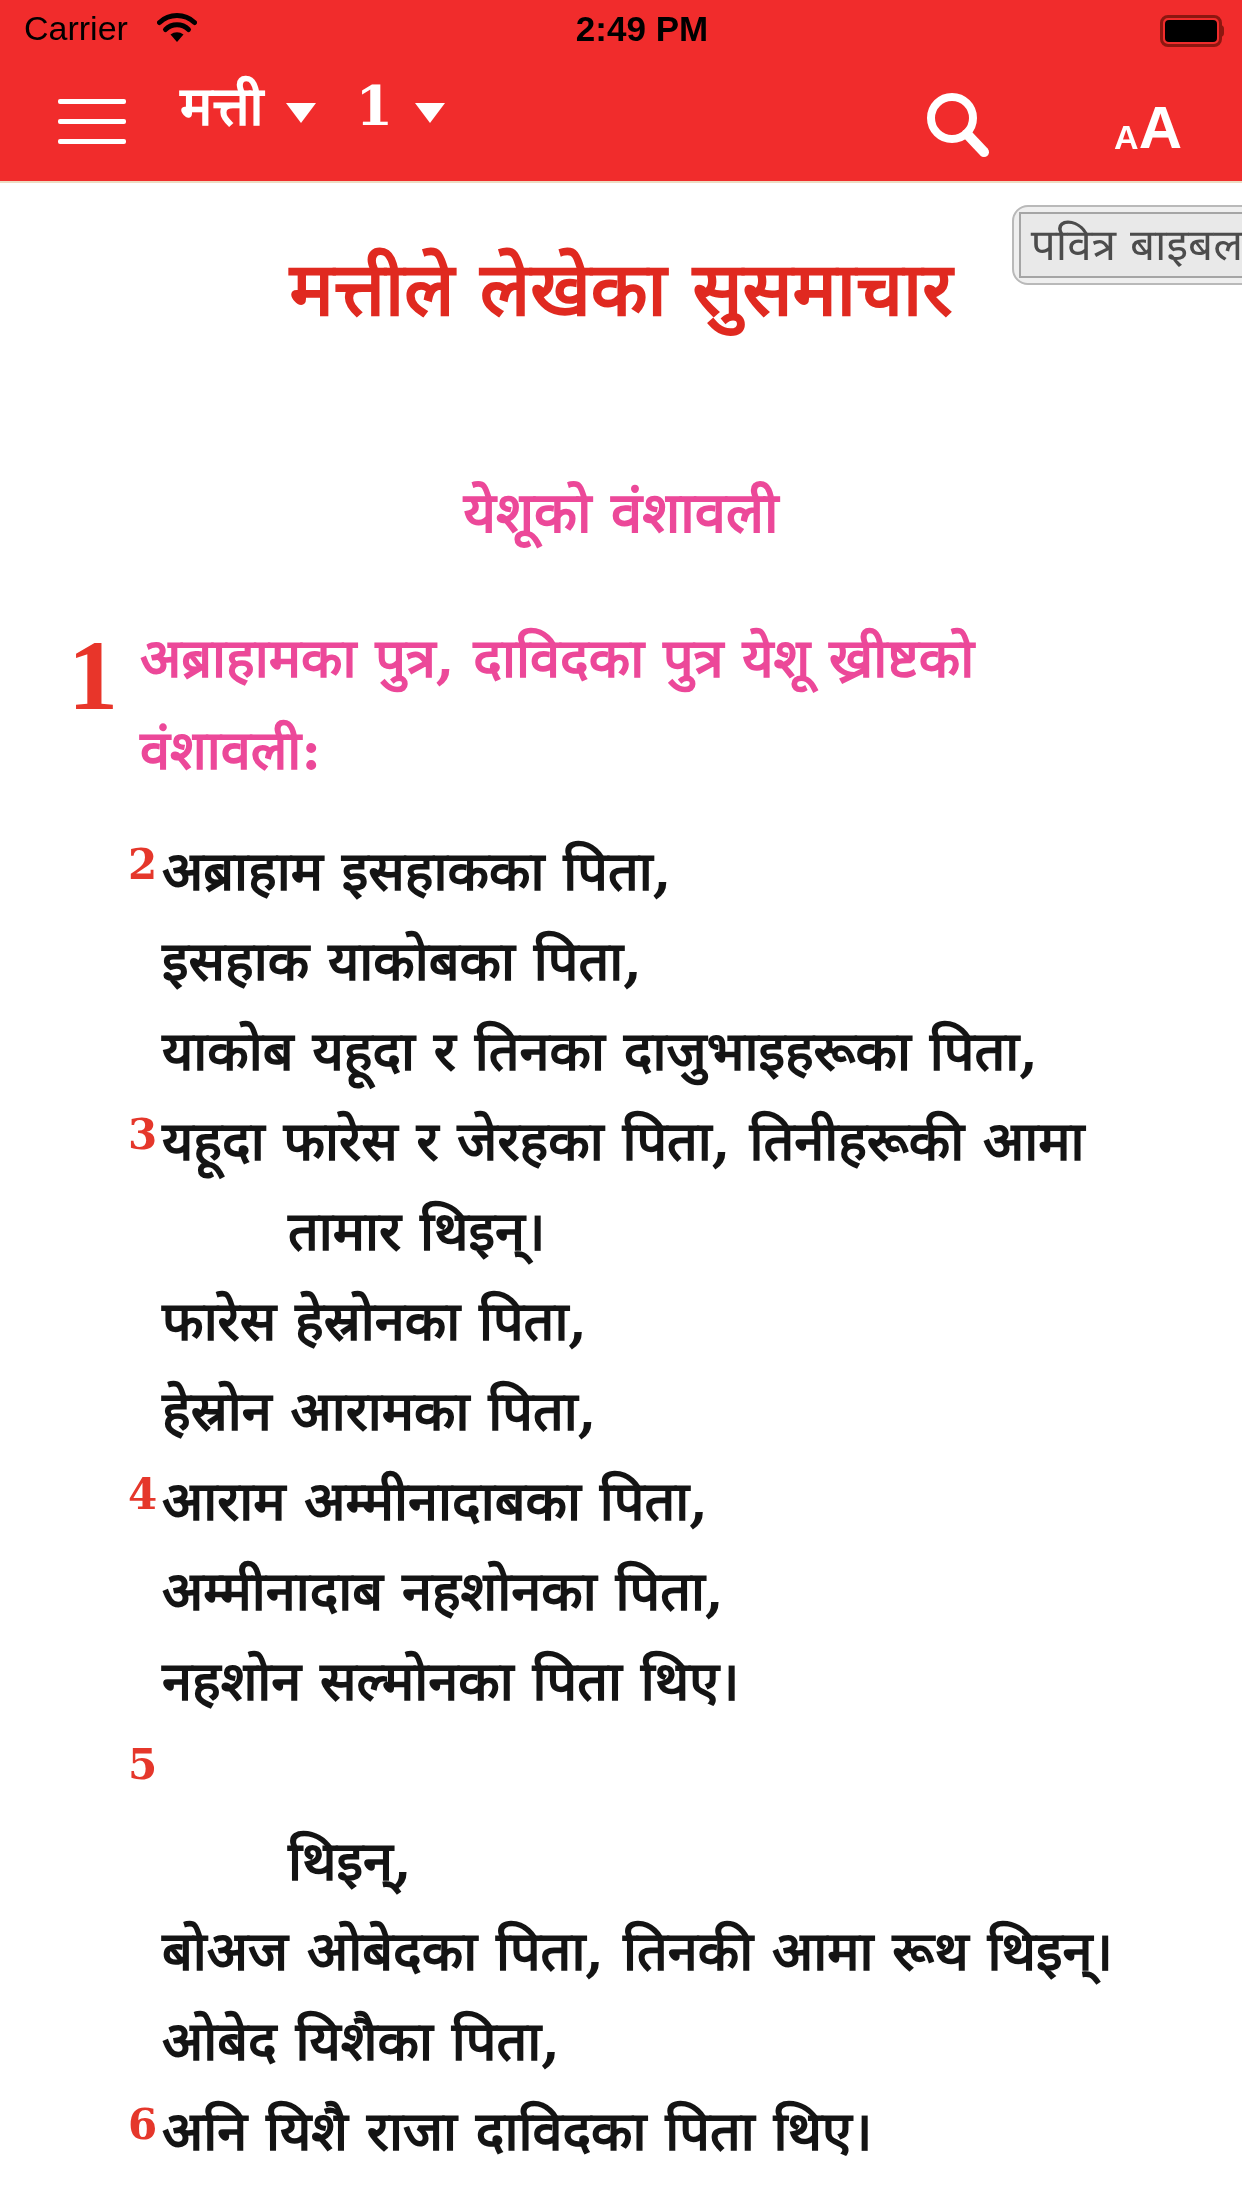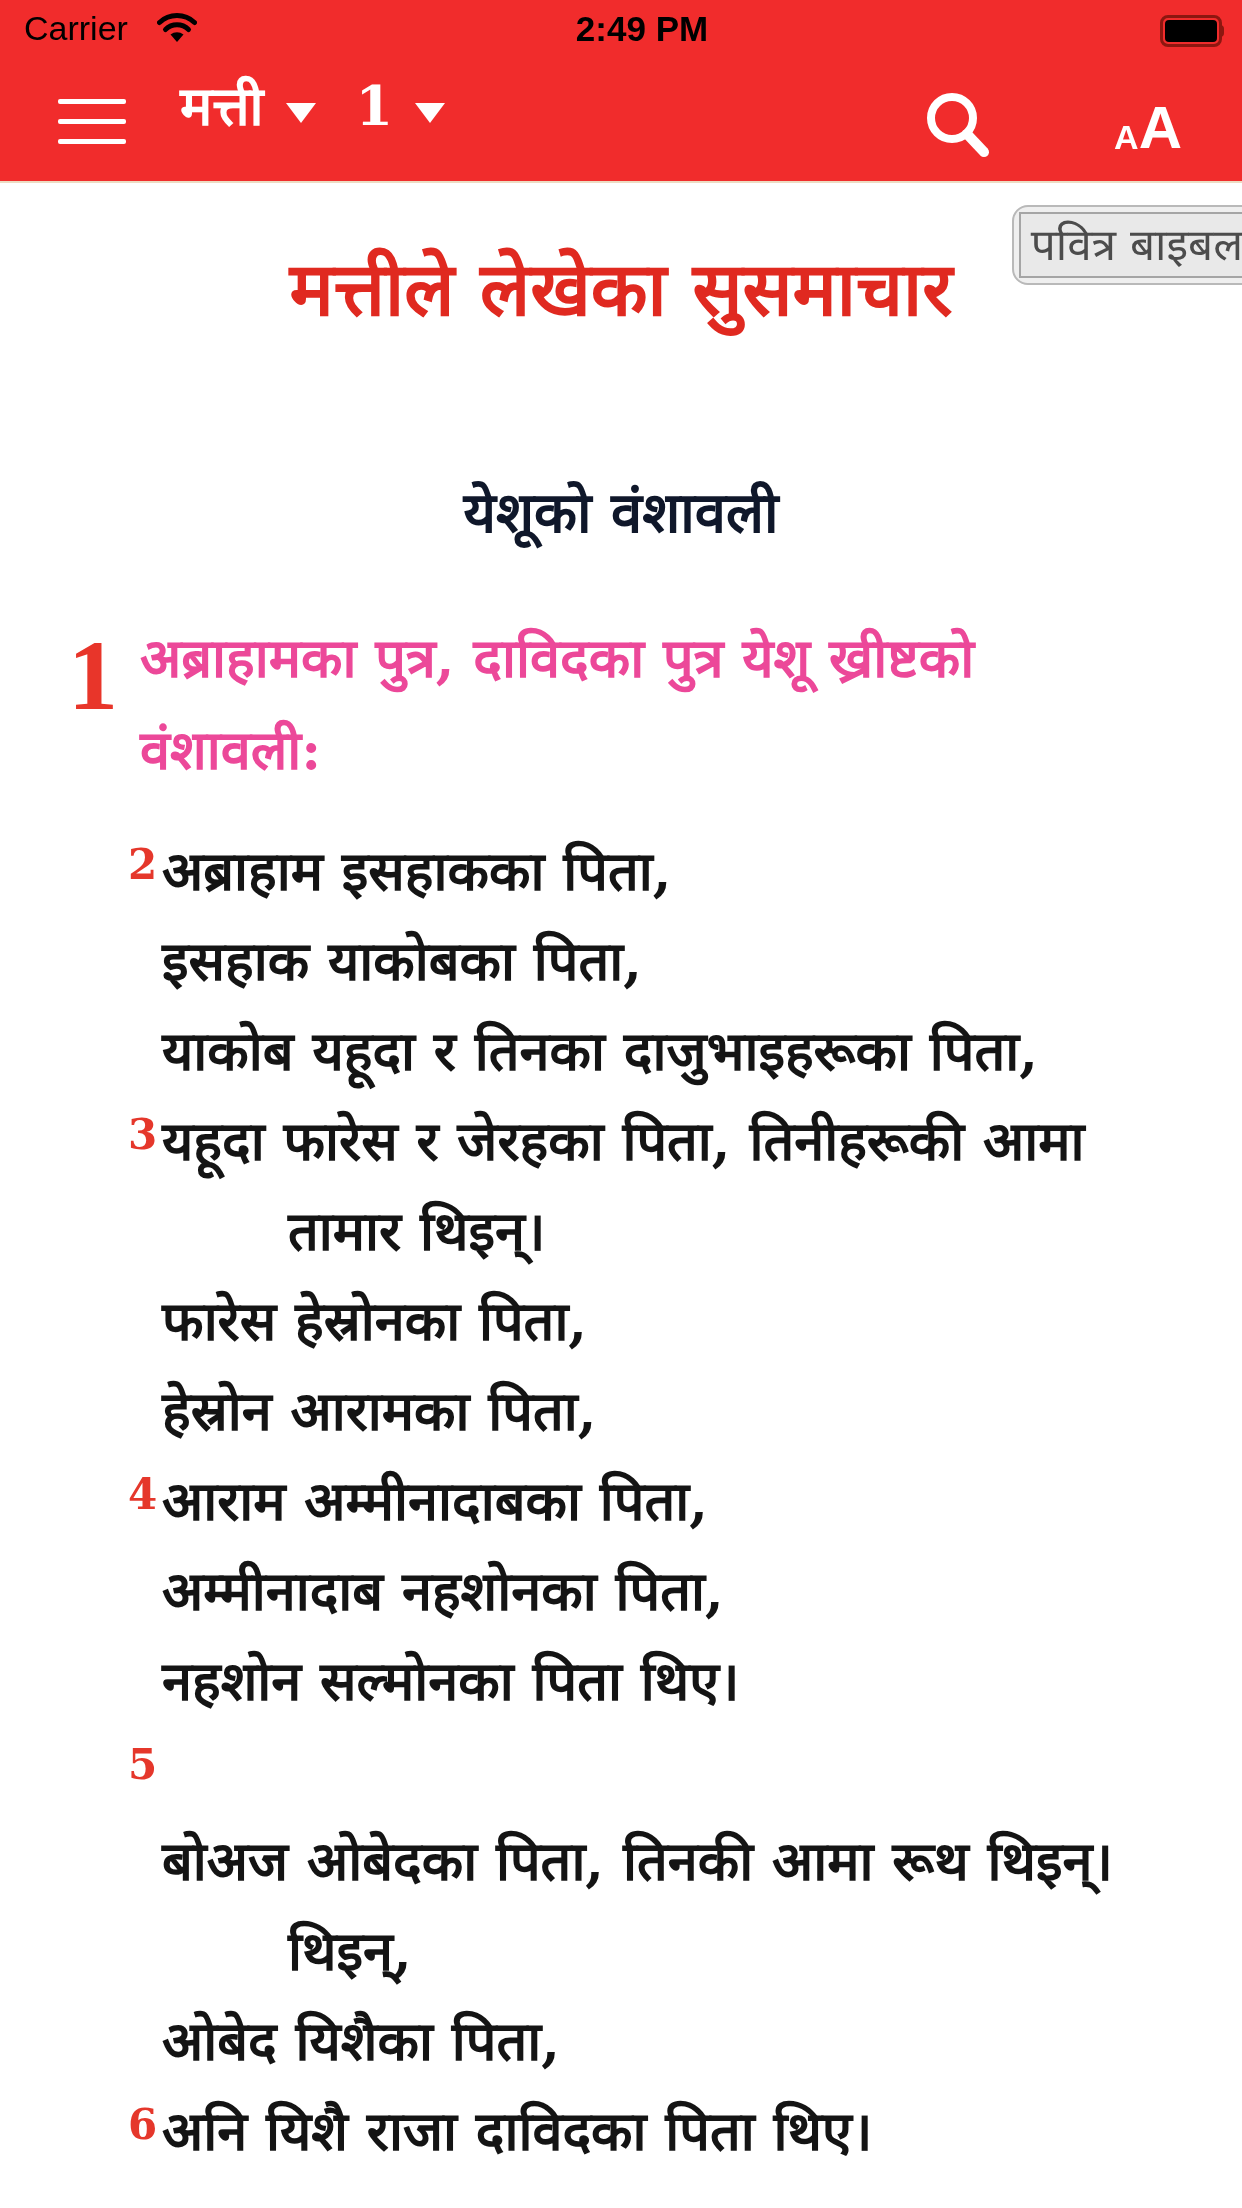--- a/index.html
+++ b/index.html
@@ -65,21 +65,21 @@
     border:2px solid #a5a5a5;background:#e9e9e9;color:#4c4c4c;
     font-size:44px;line-height:62px;padding:0 10px;
   }
   
   .main-title{
     position:absolute;top:234px;left:0;width:100%;text-align:center;
     color:#E02920;font-size:74px;font-weight:700;line-height:110px;
   }
   .section-heading{
     position:absolute;top:462px;left:0;width:100%;text-align:center;
-    color:#0f172a;font-size:56px;font-weight:700;line-height:100px;
+    color:#ec4899;font-size:56px;font-weight:700;line-height:100px;
   }
   
   .verse1{position:absolute;top:612px;left:0;width:100%;}
   .big-num{
     position:absolute;left:68px;top:14px;font-size:100px;line-height:100px;
     color:#E8352A;font-family:"Liberation Serif", serif;font-weight:700;
   }
   .v1-line{
     margin-left:140px;font-size:54px;line-height:92px;color:#ec4899;
     font-weight:600;white-space:nowrap;
@@ -207,28 +207,28 @@
 
       <div class="pline">
         
         <span class="verse-text">नहशोन सल्मोनका पिता थिए।</span>
       </div>
 
       <div class="pline">
         <span class="verse-num">5</span>
       </div>
 
+      <div class="pline indent">
+        
+        <span class="verse-text">थिइन्,</span>
+      </div>
+
       <div class="pline">
         
         <span class="verse-text">बोअज ओबेदका पिता, तिनकी आमा रूथ थिइन्।</span>
-      </div>
-
-      <div class="pline indent">
-        
-        <span class="verse-text">थिइन्,</span>
       </div>
 
       <div class="pline">
         
         <span class="verse-text">ओबेद यिशैका पिता,</span>
       </div>
 
       <div class="pline">
         <span class="verse-num">6</span>
         <span class="verse-text">अनि यिशै राजा दाविदका पिता थिए।</span>

